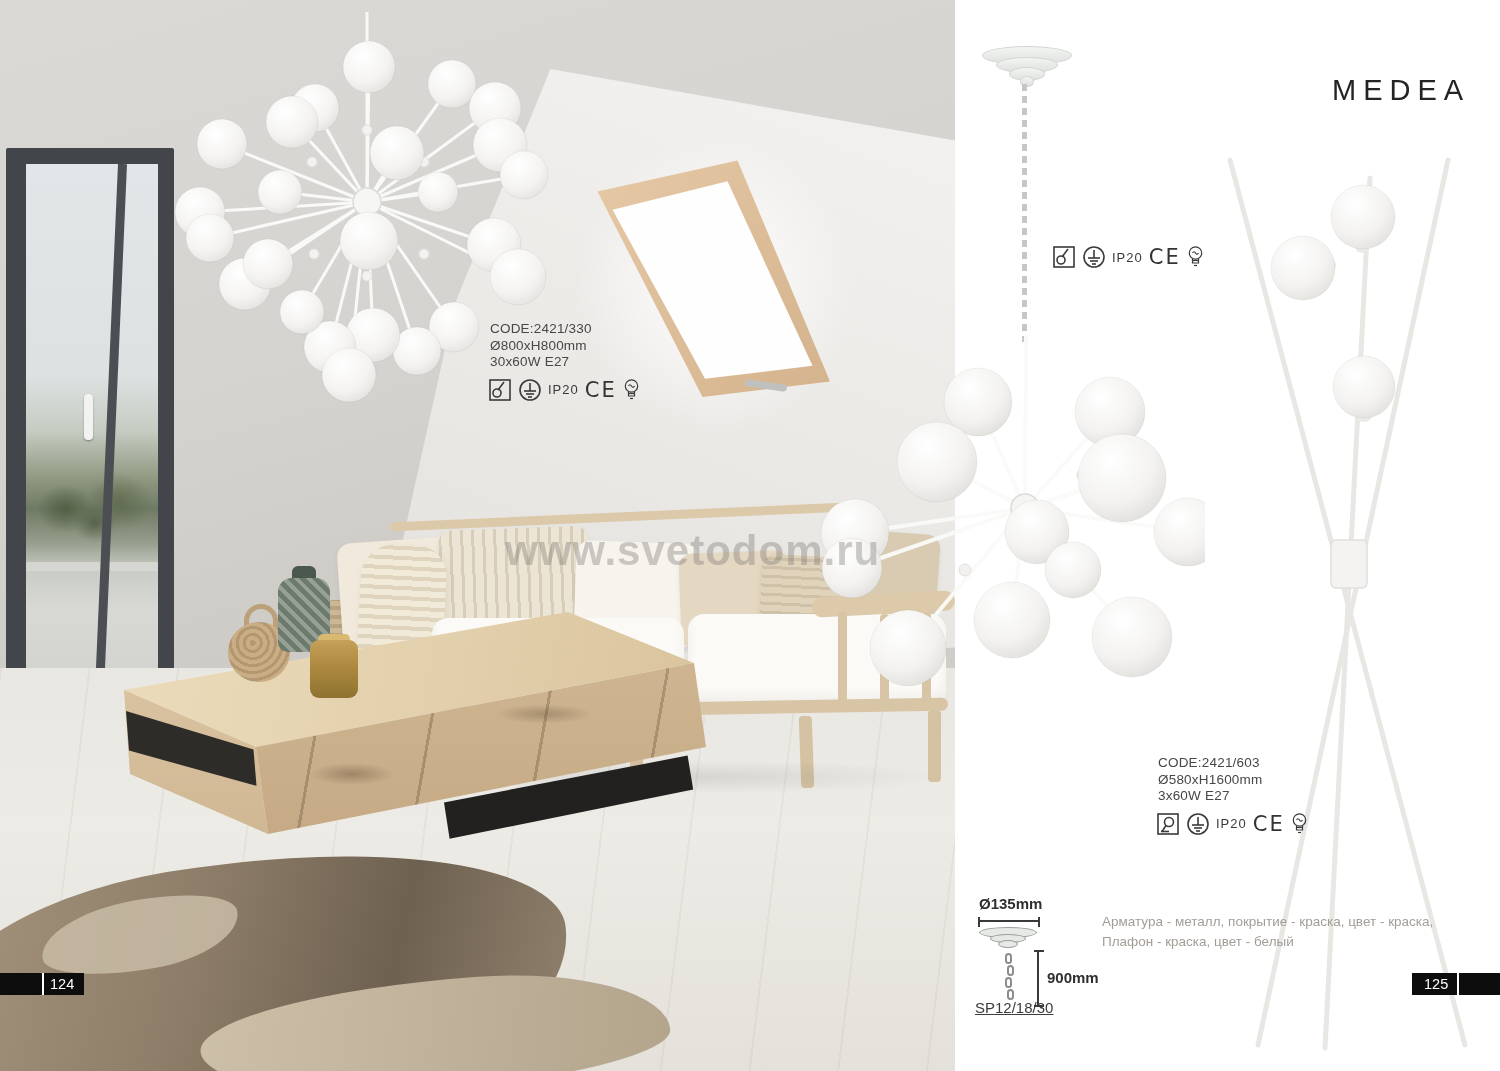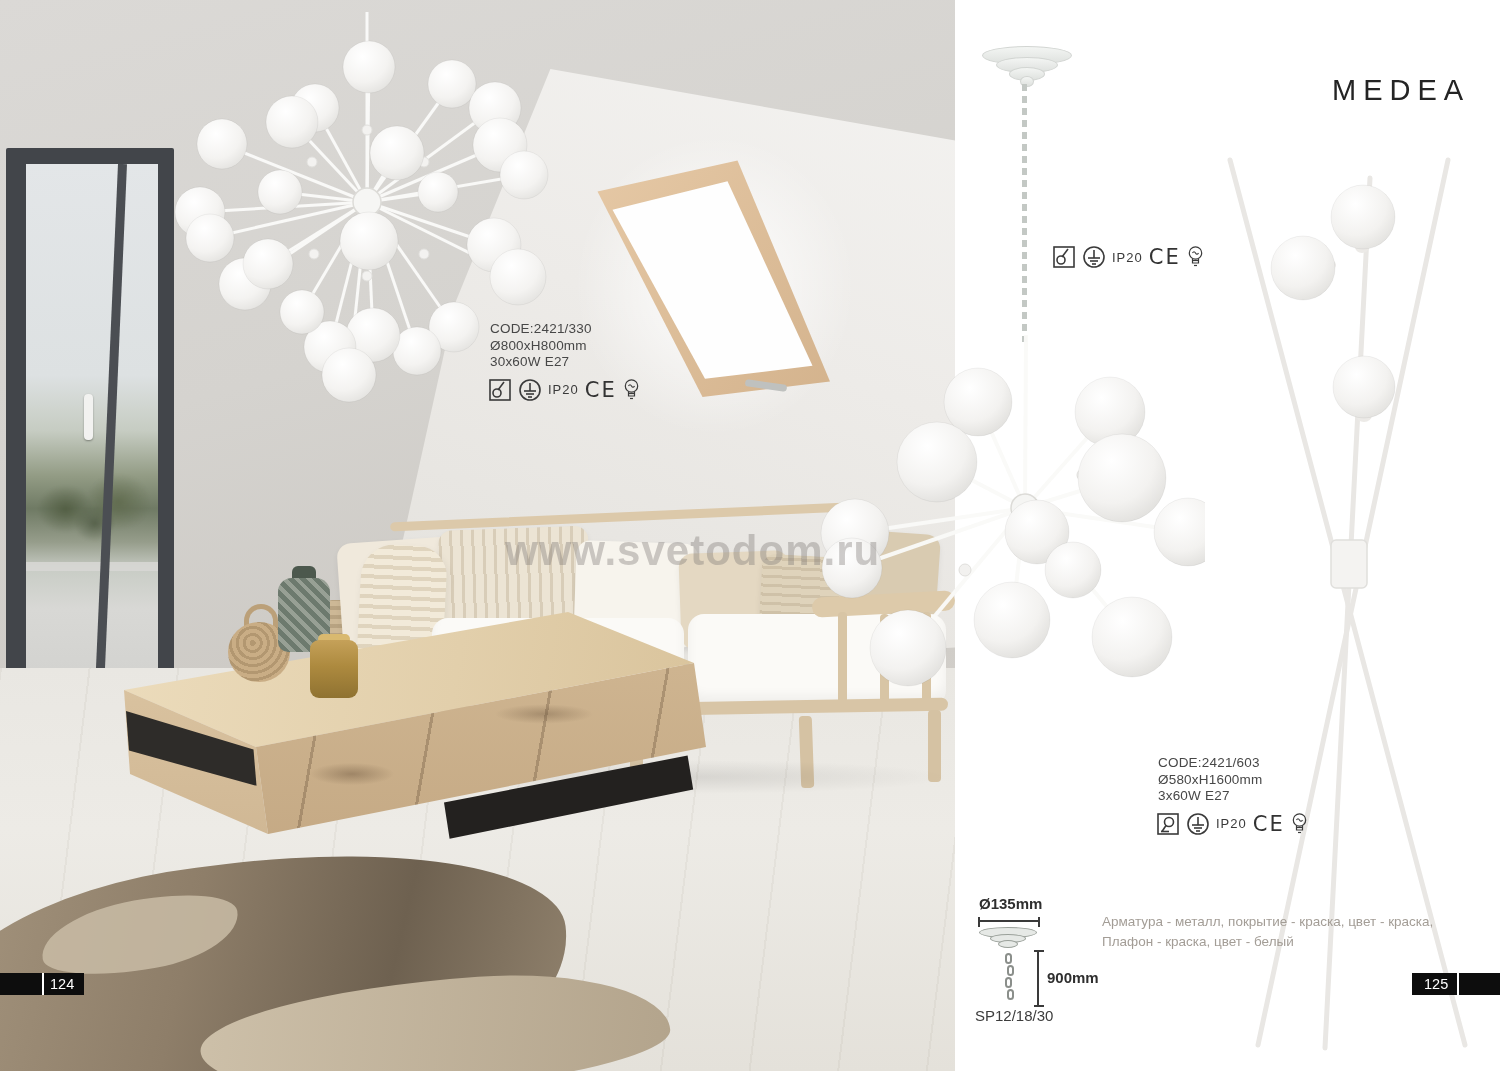--- a/index.html
+++ b/index.html
@@ -193,21 +193,21 @@
   .dia-htick { position:absolute; top:-5px; width:2px; height:10px; background:#3a3a3a; }
   .dia-vline { position:absolute; left:72px; top:60px; height:55px; border-left:2px solid #3a3a3a; }
   .dia-vtick { position:absolute; left:-5px; width:10px; height:2px; background:#3a3a3a; }
   .dia-canopy { position:absolute; left:14px; top:36px; width:60px; height:30px; }
   .dia-canopy div { position:absolute; border-radius:50%; background:#e6e9e6; border:1.5px solid #9aa09a; }
   .dc1 { left:0; top:0; width:58px; height:11px; }
   .dc2 { left:11px; top:7px; width:36px; height:9px; }
   .dc3 { left:19px; top:13px; width:20px; height:8px; }
   .dia-link { position:absolute; width:7px; height:11px; border:2px solid #8b8f8b; border-radius:4px; background:#fff; }
   #dia-900 { position:absolute; left:82px; top:78px;text-align:right; }
-  #dia-models { position:absolute; left:10px; top:116px; font-size:15px; color:#3c3c3c; }
+  #dia-models { position:absolute; left:10px; top:108px; font-size:15px; color:#3c3c3c;text-decoration:underline; }
 
   
   .folio { position:absolute; top:973px; height:22px; background:#0d0d0d; z-index:50;
     color:#fff; font-size:14.5px; display:flex; align-items:center; }
   #folio-left { left:0; width:84px; }
   #folio-left .num { margin-left:50px; }
   #folio-left .sep { position:absolute; left:42px; top:0; bottom:0; width:2px; background:#fff; }
   #folio-right { left:1412px; width:88px; }
   #folio-right .num { margin-left:12px; }
   #folio-right .sep { position:absolute; left:45px; top:0; bottom:0; width:2px; background:#fff; }

